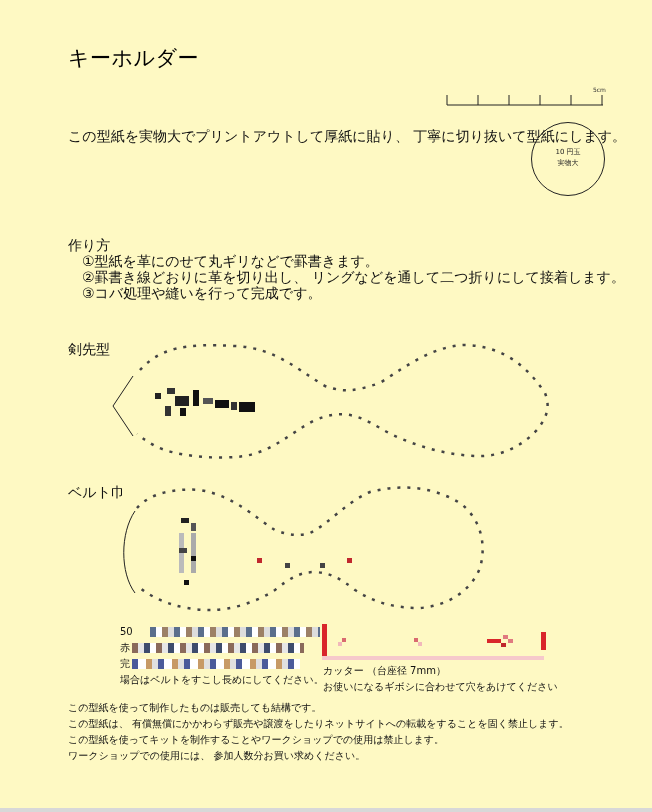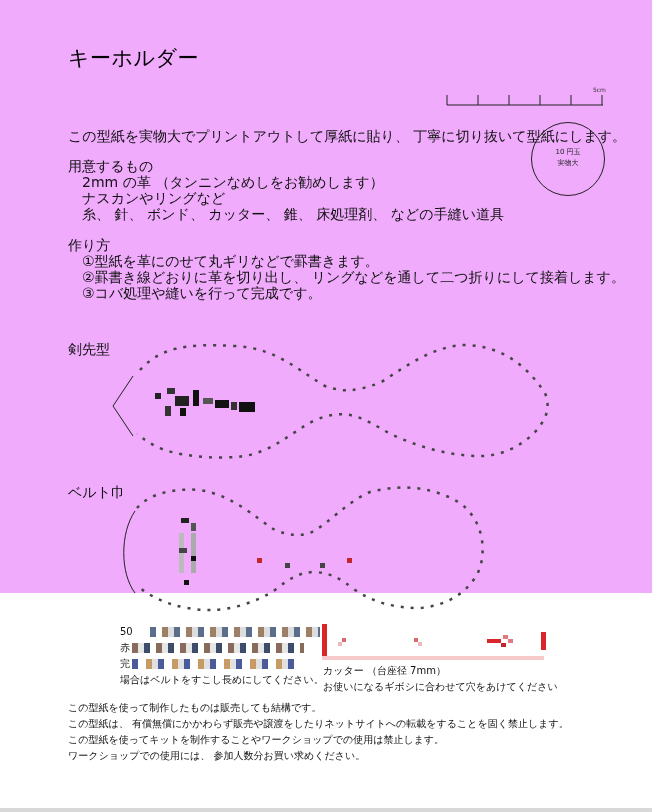--- a/index.html
+++ b/index.html
@@ -2,21 +2,21 @@
 <html><head>
   <meta charset="utf-8">
   <style>
     * { margin: 0; padding: 0; box-sizing: border-box; }
     html, body {
       width: 652px; height: 812px; overflow: hidden;
       background: #ffffff;
       font-family: "DejaVu Sans", "Liberation Sans", sans-serif;
       color: #111;
     }
-    .page { position: relative; width: 652px; height: 593px; background: #f0abfc; }
+    .page { position: relative; width: 652px; height: 812px; background: #fef9c3; }
     .abs { position: absolute; }
     .title { left: 68px; top: 44px; font-size: 21px; letter-spacing: 0.5px; color: #000; }
     .ruler { left: 446px; top: 92px; width: 158px; height: 14px; }
     .ruler-label { left: 593px; top: 86px; font-size: 6px; color: #333; }
     .coin { left: 531px; top: 122px; width: 74px; height: 74px; border: 1px solid #222; border-radius: 50%; }
     .coin-text { position: absolute; left: 0; width: 100%; text-align: center; font-size: 7px; color: #222; line-height: 11px; }
     .t10 { font-size: 14px; line-height: 16px; white-space: nowrap; }
     .indent { padding-left: 14px; }
     .section-label { font-size: 14px; color: #111; }
     .note { font-size: 10px; line-height: 16px; white-space: nowrap; }
@@ -43,26 +43,20 @@
     </svg>
   </div>
 
   <div class="abs coin">
     <div class="coin-text" style="top:24px;">10 円玉</div>
     <div class="coin-text" style="top:35px;">実物大</div>
   </div>
 
   <div class="abs t10" style="left:68px; top:128px;">この型紙を実物大でプリントアウトして厚紙に貼り、 丁寧に切り抜いて型紙にします。</div>
 
-  <div class="abs" style="left:68px; top:158px;">
-    <div class="t10">用意するもの</div>
-    <div class="t10 indent">2mm の革 （タンニンなめしをお勧めします）</div>
-    <div class="t10 indent">ナスカンやリングなど</div>
-    <div class="t10 indent">糸、 針、 ボンド、 カッター、 錐、 床処理剤、 などの手縫い道具</div>
-  </div>
 
   <div class="abs" style="left:68px; top:237px;">
     <div class="t10">作り方</div>
     <div class="t10 indent">①型紙を革にのせて丸ギリなどで罫書きます。</div>
     <div class="t10 indent">②罫書き線どおりに革を切り出し、 リングなどを通して二つ折りにして接着します。</div>
     <div class="t10 indent">③コバ処理や縫いを行って完成です。</div>
   </div>
 
   <div class="abs section-label" style="left:68px; top:341px;">剣先型</div>
   <div class="abs" style="left:105px; top:338px;">

